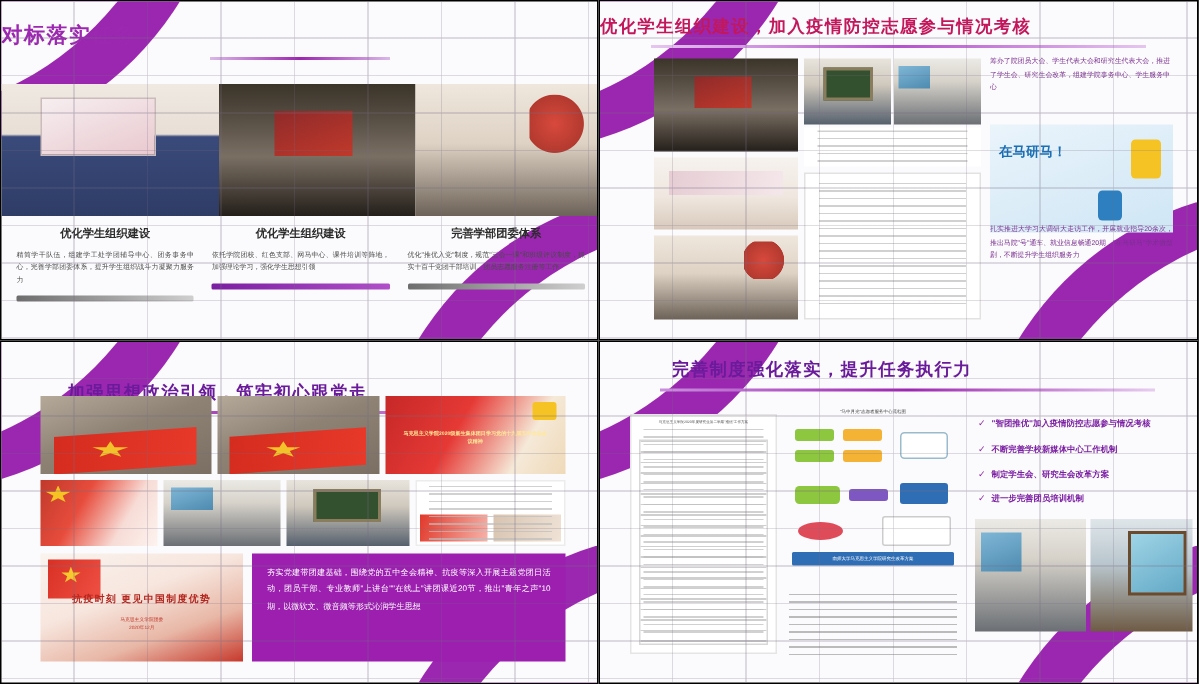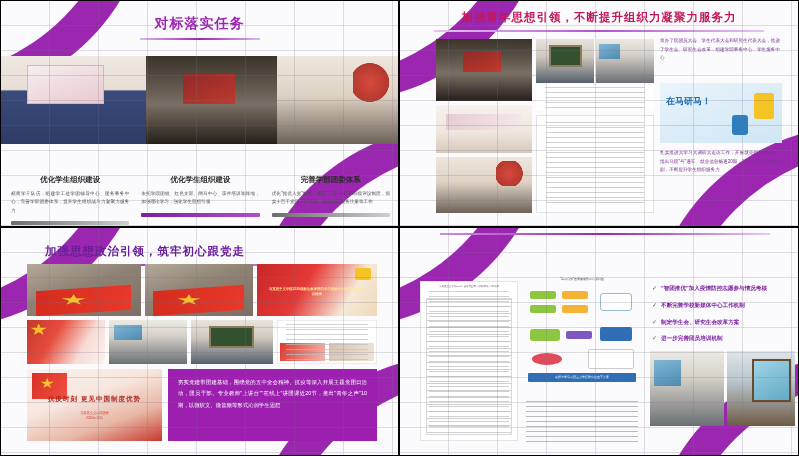--- a/index.html
+++ b/index.html
@@ -17,37 +17,37 @@
   .sweep-tl{ position:absolute; top:-110px; left:-150px; width:300px; height:210px;
     background:#9b27b0; border-radius:0 0 300px 0; z-index:1; }
   .sweep-tl-mask{ position:absolute; top:-132px; left:-176px; width:300px; height:210px;
     background:#fbfafc; border-radius:0 0 300px 0; z-index:2; }
   .sweep-br{ position:absolute; bottom:-110px; right:-150px; width:300px; height:210px;
     background:#9b27b0; border-radius:300px 0 0 0; z-index:1; }
   .sweep-br-mask{ position:absolute; bottom:-132px; right:-176px; width:300px; height:210px;
     background:#fbfafc; border-radius:300px 0 0 0; z-index:2; }
   .content{ position:relative; z-index:5; width:100%; height:100%; }
 
-  .title{ text-align:center; font-weight:bold; letter-spacing:1px;
+  .title{ text-align:left; font-weight:bold; letter-spacing:1px;
     color:#8e24aa; }
   .t1{ font-size:14px; padding-top:14px; color:#9c27b0; }
   .t2{ font-size:11.5px; padding-top:9px; color:#c2185b; }
-  .t3{ font-size:11.5px; padding-top:16px; color:#6a1b9a; text-align:left; padding-left:44px;}
+  .t3{ font-size:11.5px; padding-top:26px; color:#6a1b9a; text-align:left; padding-left:44px;}
   .t4{ font-size:11.5px; padding-top:11px; color:#6a1b9a; text-align:left; padding-left:48px;}
   .rule{ height:2px; margin:5px auto 0; background:linear-gradient(to right,#d9b8e8,#9c27b0,#d9b8e8); }
   .rule1{ width:120px; }
   .rule2{ width:330px; background:linear-gradient(to right,#e5c6ef,#b452cc,#e5c6ef); height:1.5px;}
   .rule3{ width:300px; margin-left:40px; height:1.5px; background:linear-gradient(to right,#c98fdd,#9c27b0,#e7cdf0);}
   .rule4{ width:330px; margin-left:40px; height:1.5px; background:linear-gradient(to right,#c98fdd,#9c27b0,#e7cdf0);}
 
   
   .strip{ position:absolute; top:55px; left:0; width:399px; height:88px; display:flex; }
   .ph{ height:100%; }
   .cols{ position:absolute; top:150px; left:0; width:399px; display:flex; gap:4px; padding:0 6px; }
-  .col{ flex:1; padding:0 4px;margin-top:24px; }
+  .col{ flex:1; padding:0 4px; }
   .col h4{ font-size:7.5px; text-align:center; color:#2b2b2b; font-weight:bold; margin-bottom:5px; }
   .col p{ font-size:4.6px; line-height:1.85; color:#4a4a4a; text-align:justify; }
   .bar{ height:4px; margin-top:6px; border-radius:1px; }
   .bar-grey{ background:linear-gradient(to right,#6d6d6d,#cfcfcf); }
   .bar-purple{ background:linear-gradient(to right,#7b1fa2,#b04fc8); }
 
   
   .p{ position:relative; overflow:hidden; background:#ddd; }
   .lecture{ background:linear-gradient(180deg,#efe9e2 0%,#e8dfd6 38%,#3a4a7a 40%,#2e3c66 100%); }
   .lecture:after{ content:""; position:absolute; left:18%; top:10%; width:52%; height:42%;
@@ -156,36 +156,36 @@
   </div>
 
   <div class="slide">
     <div class="sweep-tl"></div>
     <div class="sweep-tl-mask"></div>
     <div class="sweep-br"></div>
     <div class="sweep-br-mask"></div>
     <div class="gl2"></div>
 
     <div class="content">
-      <div class="title t2">加强青年思想引领，不断提升组织力凝聚力服务力</div>
+      <div class="title t2">优化学生组织建设，加入疫情防控志愿参与情况考核</div>
       <div class="rule rule2"></div>
 
       <div class="s2-grid">
 
         <div class="p hall" style="position:absolute;left:24px;top:8px;width:96px;height:62px"></div>
         <div class="p ppt" style="position:absolute;left:24px;top:74px;width:96px;height:48px"></div>
         <div class="p room" style="position:absolute;left:24px;top:126px;width:96px;height:56px"></div>
 
         <div class="p classroom" style="position:absolute;left:124px;top:8px;width:58px;height:44px"></div>
         <div class="p meeting" style="position:absolute;left:184px;top:8px;width:58px;height:44px"></div>
         <div class="docwhite" style="position:absolute;left:124px;top:54px;width:118px;height:26px"></div>
         <div class="p docwhite" style="position:absolute;left:124px;top:84px;width:118px;height:98px;border:1px solid #e2e2e2"></div>
 
         <div class="s2-txt" style="left:248px;top:6px;width:120px">筹办了院团员大会、学生代表大会和研究生代表大会，推进了学生会、研究生会改革，组建学院事务中心、学生服务中心</div>
-        <div class="p" style="position:absolute;left:248px;top:52px;width:122px;height:60px;background:linear-gradient(160deg,#eaf4fb,#cfe6f5)">
+        <div class="p" style="position:absolute;left:248px;top:52px;width:122px;height:72px;background:linear-gradient(160deg,#eaf4fb,#cfe6f5)">
           <div style="position:absolute;left:6px;top:12px;font-size:9px;font-weight:bold;color:#1a6fb5">在马研马！</div>
           <div style="position:absolute;right:8px;top:10px;width:20px;height:26px;background:#f6c324;border-radius:3px"></div>
           <div style="position:absolute;right:34px;bottom:8px;width:16px;height:20px;background:#2e7fc0;border-radius:3px"></div>
         </div>
         <div class="s2-txt" style="left:248px;top:118px;width:122px">扎实推进大学习大调研大走访工作，开展就业指导20余次，推出马院"号"通车、就业信息畅通20期，"在马研马"学术微型剧，不断提升学生组织服务力</div>
       </div>
     </div>
   </div>
 
   <div class="slide">
@@ -229,20 +229,21 @@
   </div>
 
   <div class="slide">
     <div class="sweep-tl"></div>
     <div class="sweep-tl-mask"></div>
     <div class="sweep-br"></div>
     <div class="sweep-br-mask"></div>
     <div class="gl2"></div>
 
     <div class="content">
+      <div class="title t4">完善制度强化落实，提升任务执行力</div>
       <div class="rule rule4"></div>
 
       <div class="s4-doc docwhite" style="border:1px solid #e5e5e5;position:absolute">
         <div style="position:absolute;left:4px;right:4px;top:3px;font-size:2.4px;color:#555;text-align:center;line-height:1.5">马克思主义学院2020年度研究生第二学期"推优"工作方案</div>
         <div style="position:absolute;left:5px;right:5px;top:16px;bottom:5px;
                     background:repeating-linear-gradient(to bottom,#cfcfcf 0 1px,transparent 1px 7px);
                     border:1px solid #d8d8d8"></div>
       </div>
 
       <div class="s4-flow" style="position:absolute">

